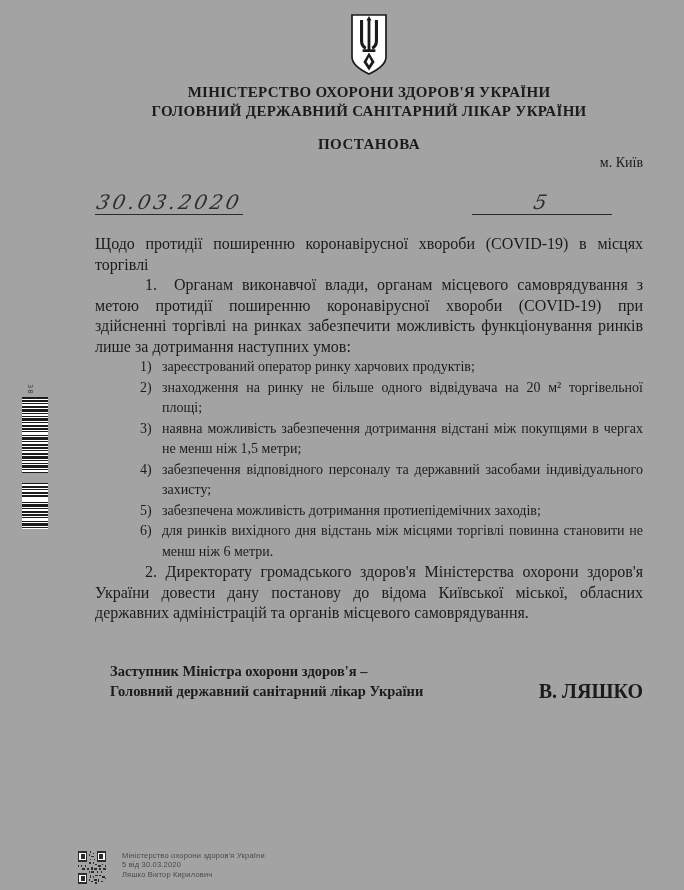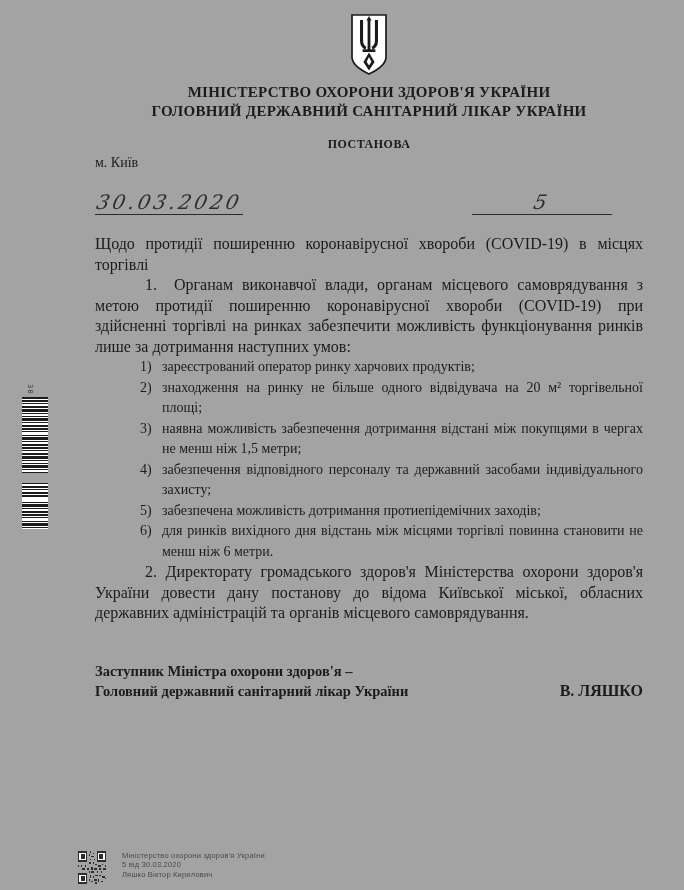--- a/index.html
+++ b/index.html
@@ -10,22 +10,22 @@
   }
   .page{position:absolute;inset:0;background:#a3a3a3;}
 
   
   .content{position:absolute;left:95px;top:0;width:548px;}
 
   
   .emblem-wrap{padding-top:13px;text-align:center;height:64px;}
   .org{margin:6px 0 0 0;text-align:center;font-weight:bold;font-size:15px;line-height:18px;letter-spacing:.3px;}
   .org2{margin-top:1px;}
-  .doc-type{margin-top:15px;text-align:center;font-weight:bold;font-size:12px;line-height:18px;letter-spacing:.5px;}
-  .city{margin-top:1px;text-align:left;font-size:14px;line-height:17px;}
+  .doc-type{margin-top:15px;text-align:center;font-weight:bold;font-size:15px;line-height:18px;letter-spacing:.5px;}
+  .city{margin-top:1px;text-align:right;font-size:14px;line-height:17px;}
 
   
   .fill-row{position:relative;height:46px;margin-top:2px;}
   .fill-field{position:absolute;bottom:4px;border-bottom:1.6px solid #2a2a2a;text-align:center;}
   .fill-date{left:0;width:148px;}
   .fill-num{left:377px;width:140px;}
   .hw{
     display:inline-block;font-family:"DejaVu Serif",serif;font-style:italic;
     font-size:20px;line-height:22px;letter-spacing:3px;color:#2e2e2e;
     transform:skewX(-12deg);padding-bottom:1px;
@@ -40,22 +40,22 @@
   .p2{text-indent:50px;}
   b{font-weight:bold;}
 
   .cond-list{margin:0 0 0 45px;}
   .cond-item{display:flex;font-size:14px;line-height:20.5px;}
   .li-num{flex:0 0 22px;}
   .li-text{flex:1;text-align:justify;}
 
   
   .signature{display:flex;justify-content:space-between;align-items:flex-end;margin-top:37px;}
-  .sig-title{font-weight:bold;font-size:14.5px;line-height:20.5px;}
-  .sig-name{font-weight:bold;font-size:16px;line-height:20.5px;white-space:nowrap;margin-left:36px;}
+  .sig-title{font-weight:bold;font-size:14.5px;line-height:20.5px;margin-left:15px;}
+  .sig-name{font-weight:bold;font-size:20px;line-height:20.5px;white-space:nowrap;margin-left:36px;}
 
   
   .barcode{position:absolute;left:13px;top:382px;width:36px;height:160px;}
   .bc-bars{position:absolute;left:9px;width:26px;
     background-image:repeating-linear-gradient(180deg,
       #1c1c1c 0px,#1c1c1c 1.5px,#fff 1.5px,#fff 2.6px,
       #1c1c1c 2.6px,#1c1c1c 5.1px,#fff 5.1px,#fff 6.2px,
       #1c1c1c 6.2px,#1c1c1c 7.1px,#fff 7.1px,#fff 9.4px);}
   .bc-b1{top:15px;height:76px;}
   .bc-b2{top:101px;height:46px;}

